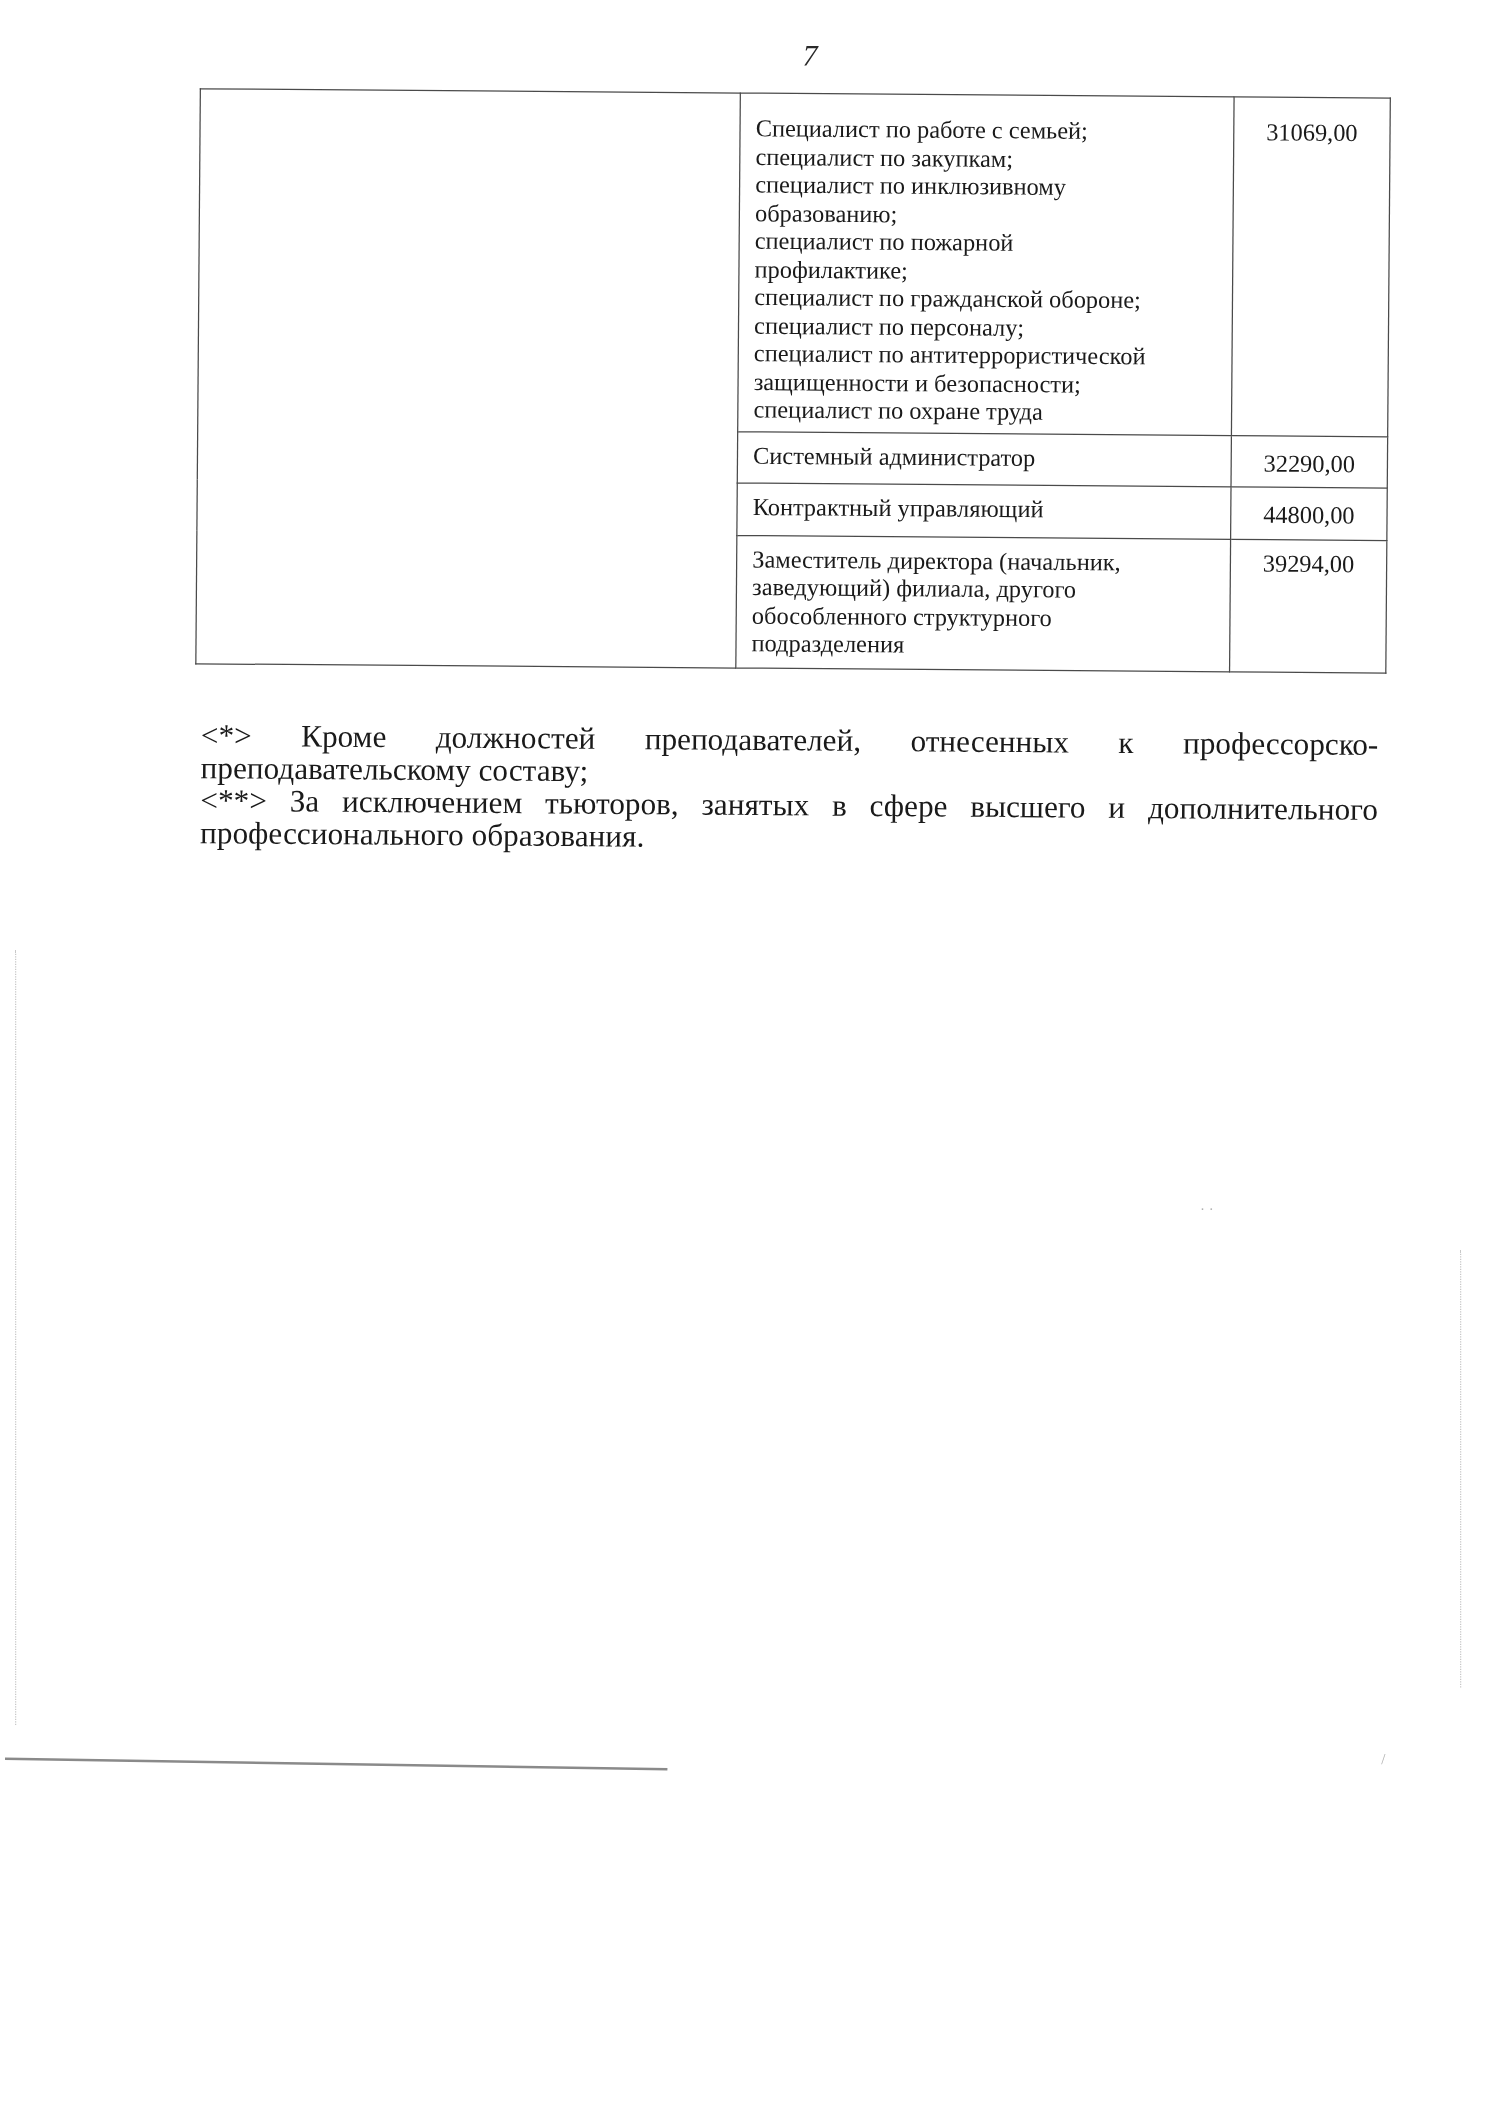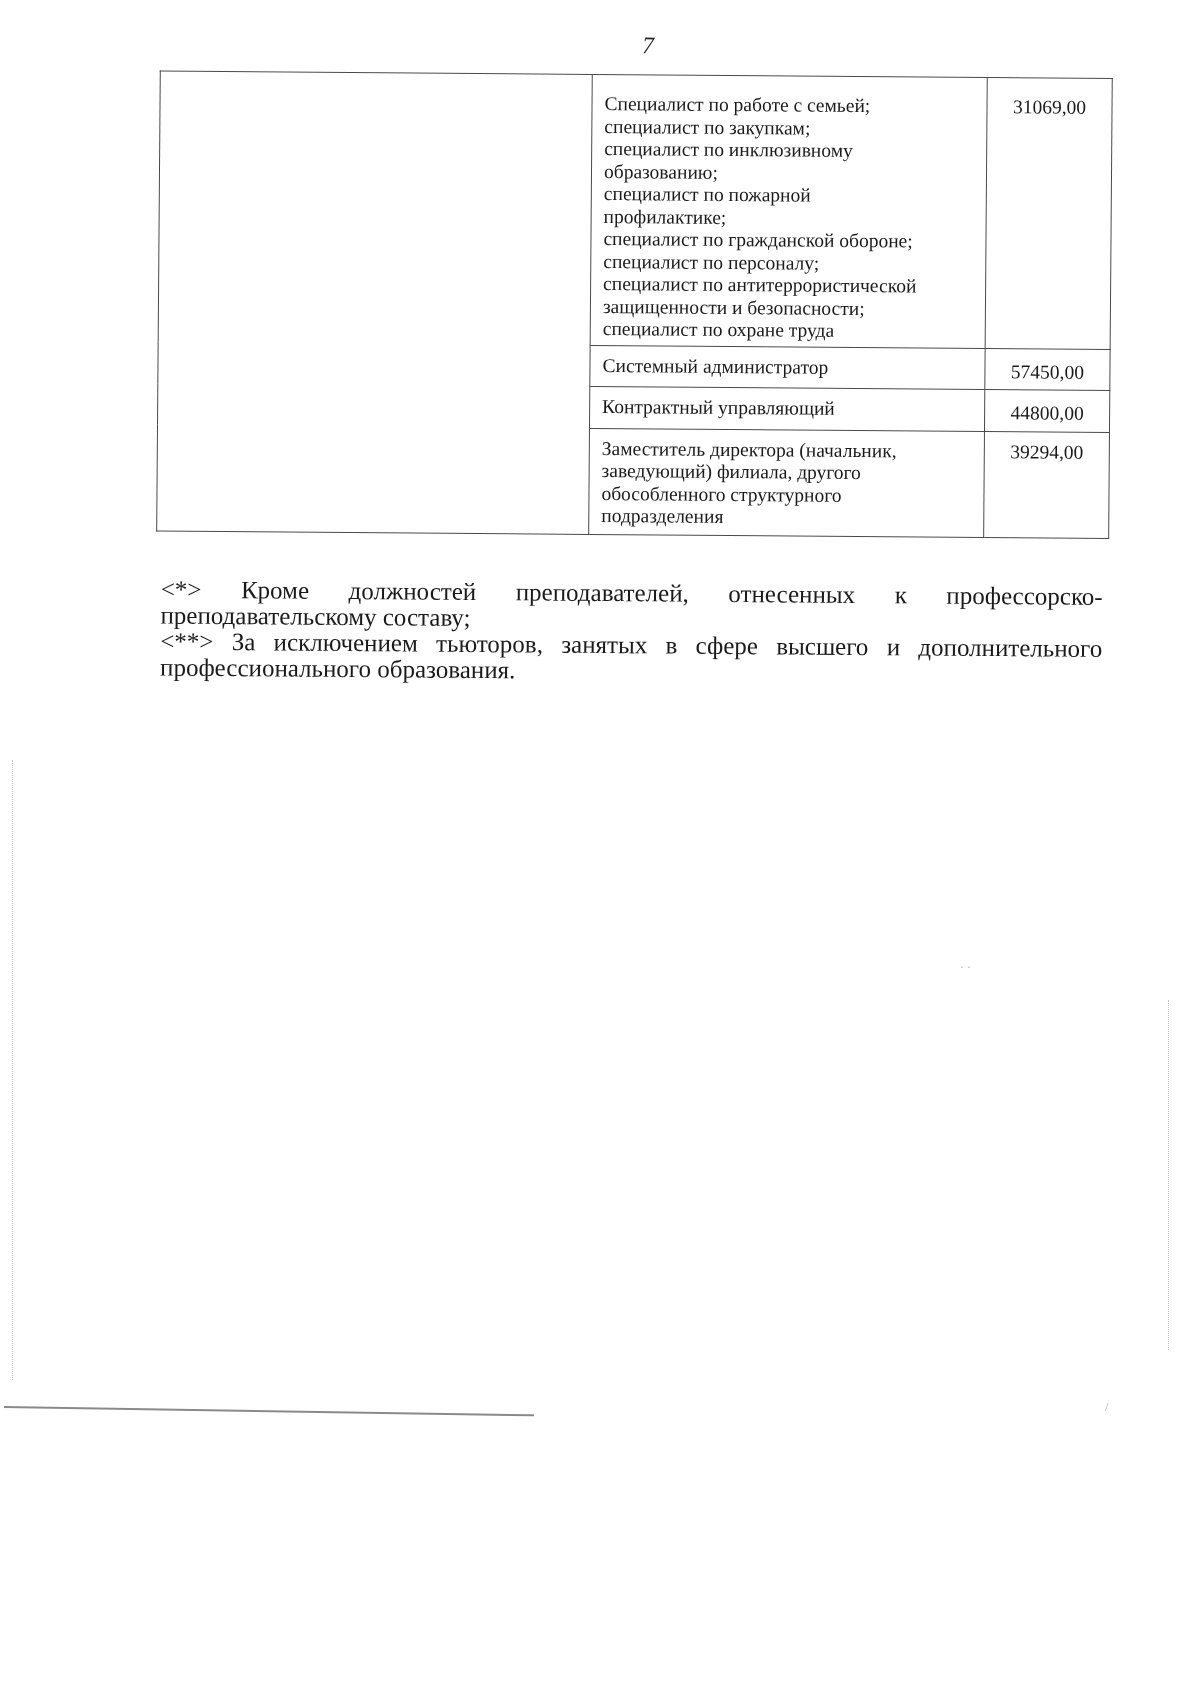--- a/index.html
+++ b/index.html
@@ -129,21 +129,21 @@
           <span class="pos-line">специалист по антитеррористической</span>
           <span class="pos-line">защищенности и безопасности;</span>
           <span class="pos-line">специалист по охране труда</span>
         </td>
         <td class="sal-cell">31069,00</td>
       </tr>
       <tr>
         <td class="pos-cell short">
           <span class="pos-line">Системный администратор</span>
         </td>
-        <td class="sal-cell short">57450,00</td>
+        <td class="sal-cell short">32290,00</td>
       </tr>
       <tr>
         <td class="pos-cell short">
           <span class="pos-line">Контрактный управляющий</span>
         </td>
         <td class="sal-cell short">44800,00</td>
       </tr>
       <tr>
         <td class="pos-cell" style="padding-top:9px !important; padding-bottom:6px !important;">
           <span class="pos-line">Заместитель директора (начальник,</span>

